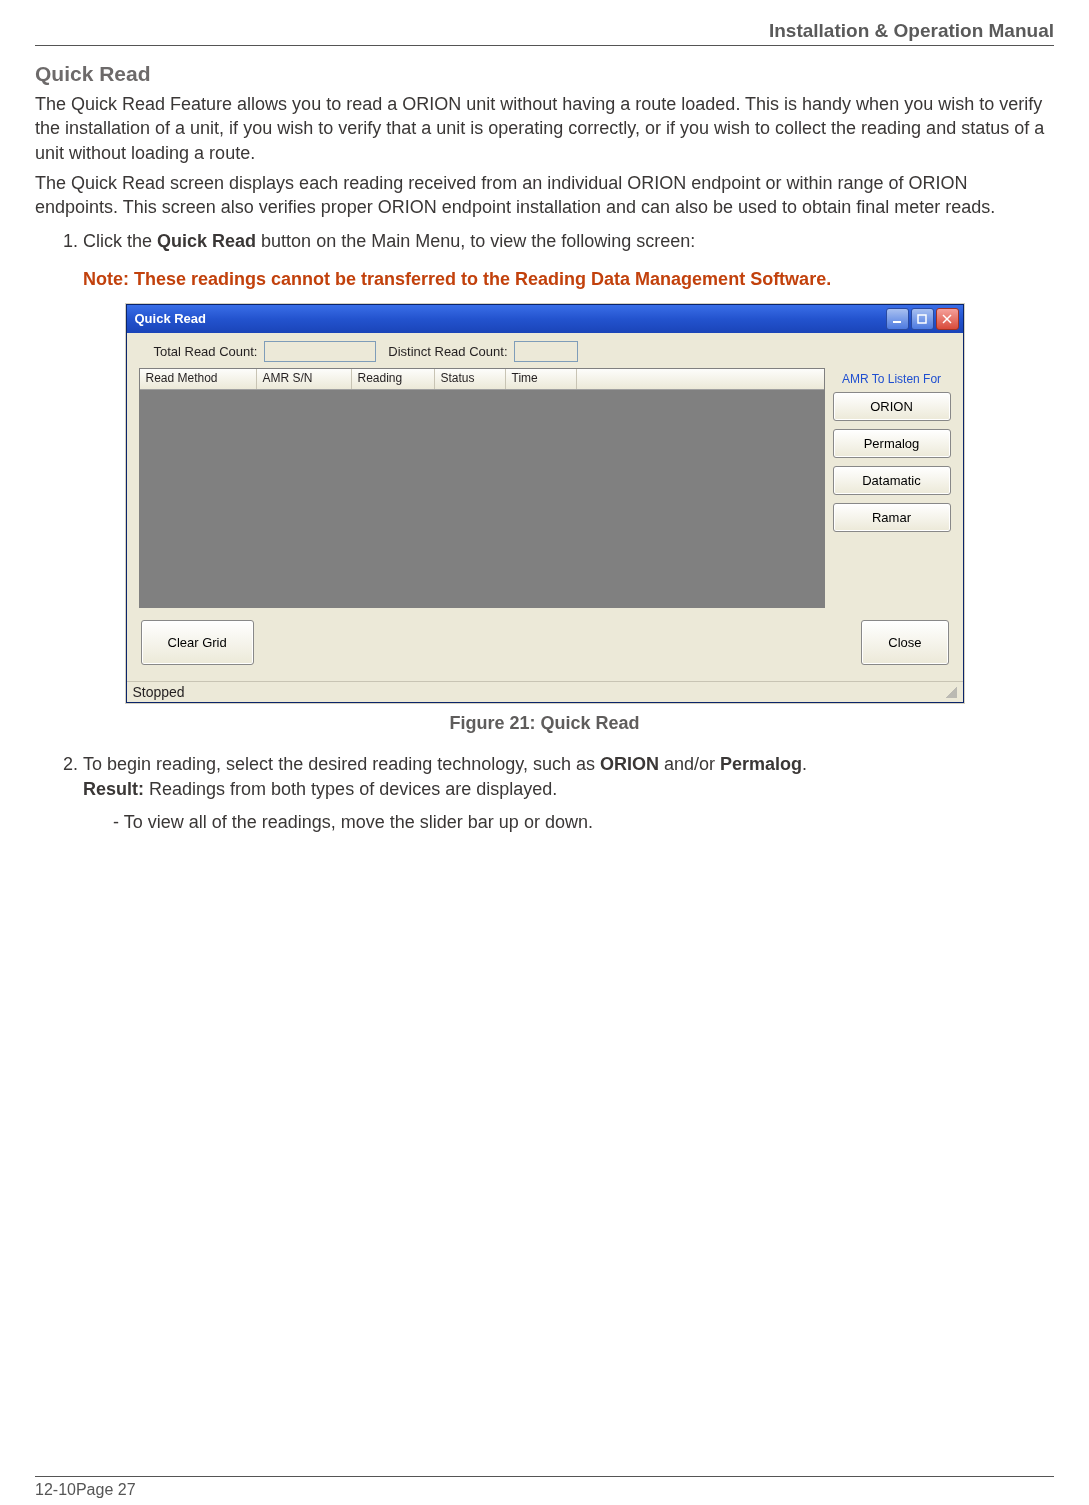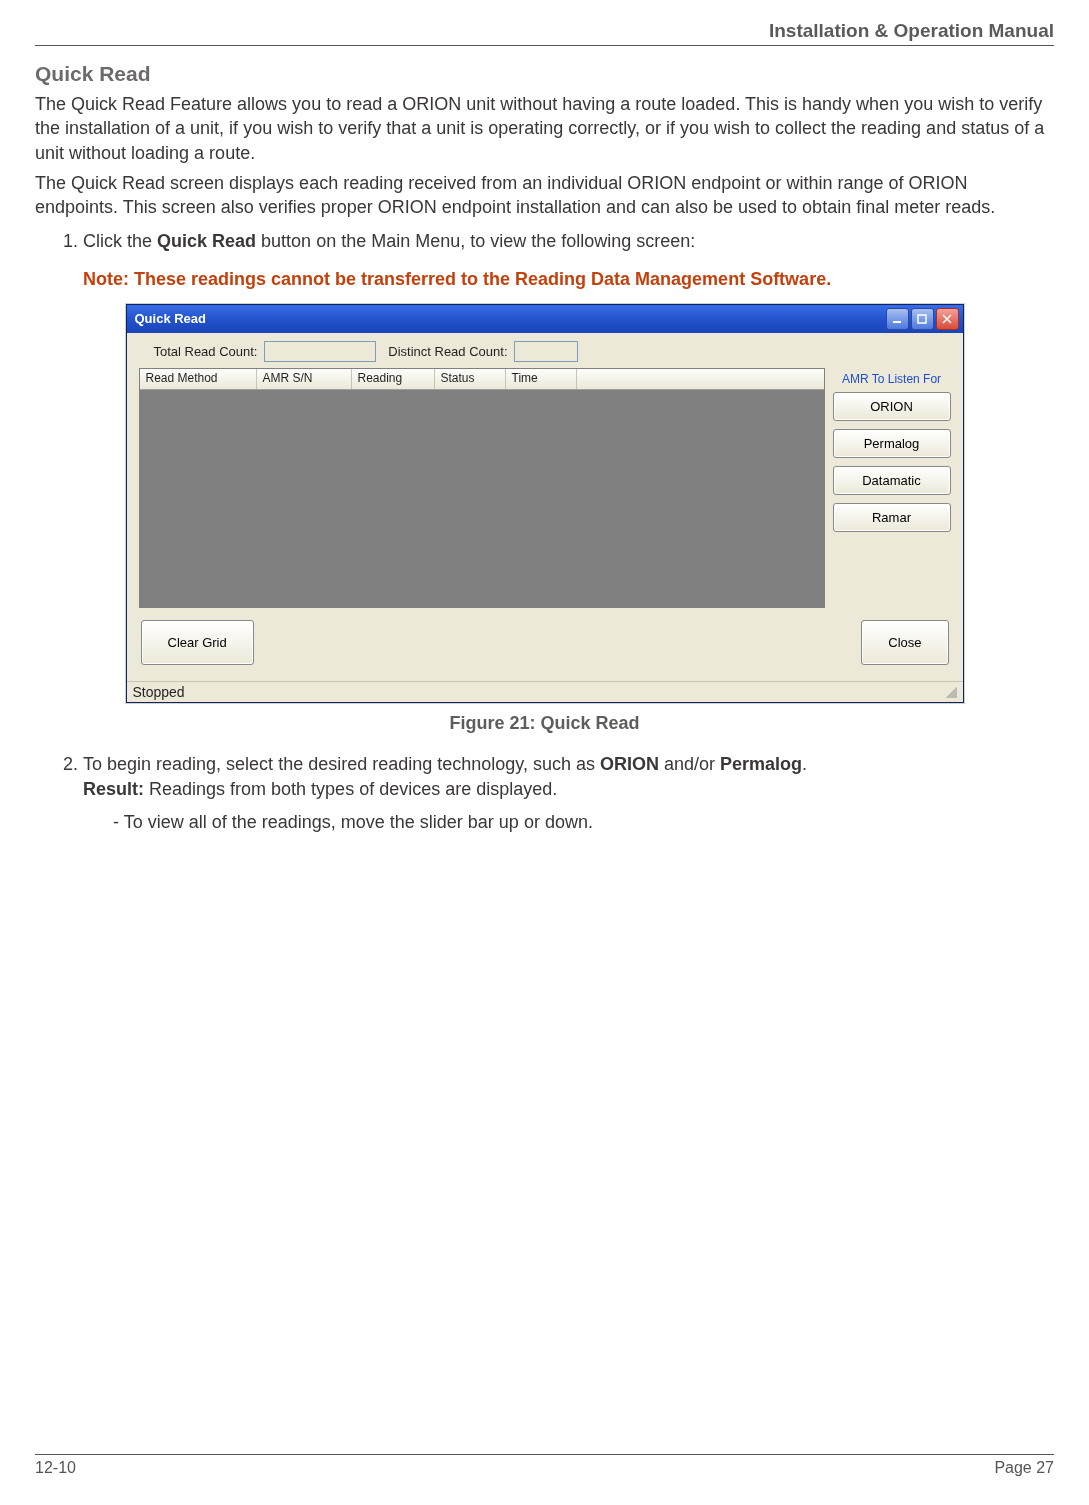--- a/index.html
+++ b/index.html
@@ -61,29 +61,28 @@
   .sub-item {
     margin-left: 78px;
     font-size: 18px;
     color: #3a3736;
     text-indent: -18px;
     padding-left: 18px;
   }
   .sub-item::before { content: "-  "; }
   .footer {
     position: absolute;
-    bottom: 28px;
+    bottom: 6px;
     left: 35px;
     right: 35px;
     border-top: 1.5px solid #555;
     padding-top: 4px;
     font-size: 16px;
     color: #555;
     display: flex;
-    justify-content: space-between;
   }
 
   
   .app-window {
     width: 836px;
     margin: 4px auto 4px auto;
     border: 1px solid #0a246a;
     font-family: Tahoma, Arial, sans-serif;
     font-size: 13px;
     background: #ece9d8;

